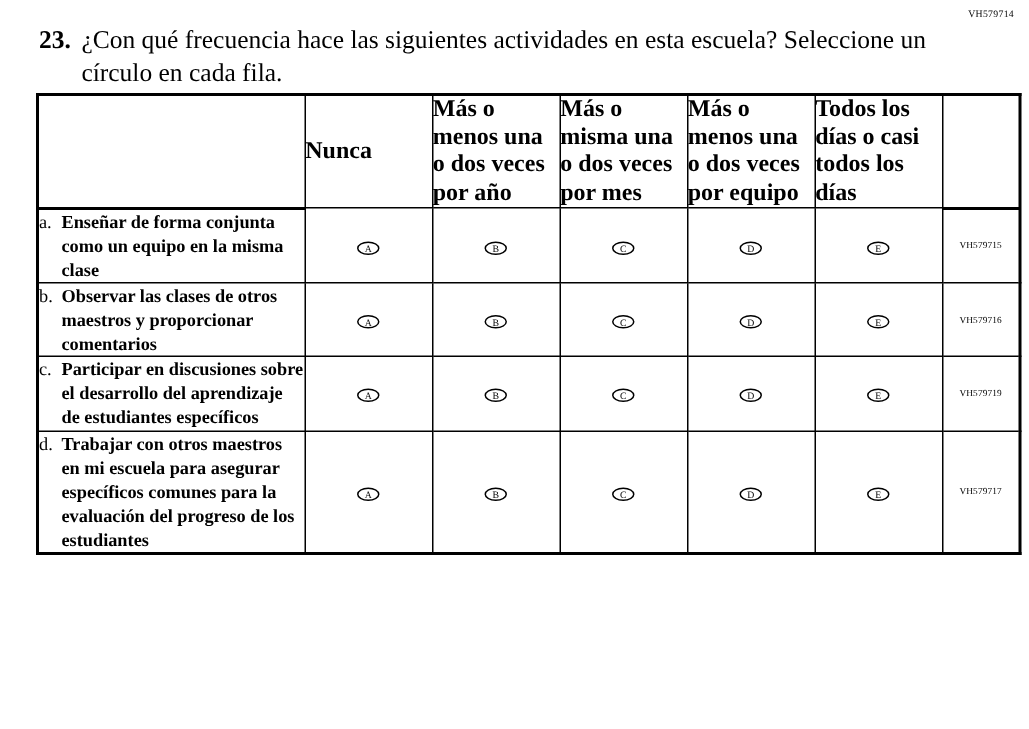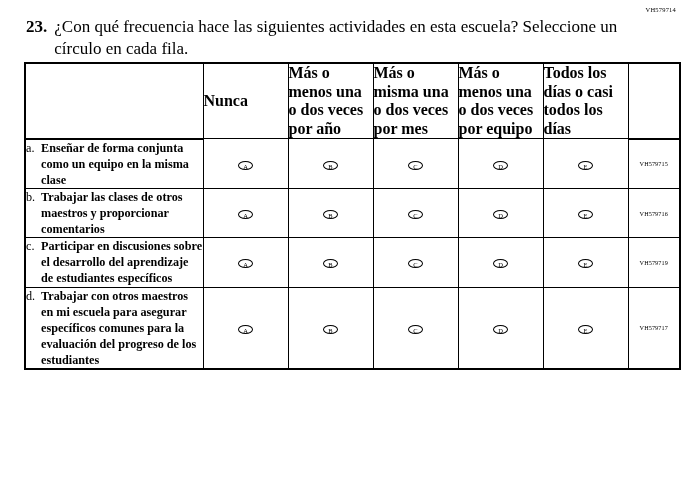--- a/index.html
+++ b/index.html
@@ -177,21 +177,21 @@
         <td class="bubble-cell"><span class="bubble">C</span></td>
         <td class="bubble-cell"><span class="bubble">D</span></td>
         <td class="bubble-cell"><span class="bubble">E</span></td>
         <td class="code-cell">VH579715</td>
       </tr>
 
       <tr>
         <td class="item-cell">
           <div class="item-inner">
             <span class="item-letter">b.</span>
-            <span class="item-text">Trabajar las clases de otros maestros y proporcionar comentarios</span>
+            <span class="item-text">Observar las clases de otros maestros y proporcionar comentarios</span>
           </div>
         </td>
         <td class="bubble-cell"><span class="bubble">A</span></td>
         <td class="bubble-cell"><span class="bubble">B</span></td>
         <td class="bubble-cell"><span class="bubble">C</span></td>
         <td class="bubble-cell"><span class="bubble">D</span></td>
         <td class="bubble-cell"><span class="bubble">E</span></td>
         <td class="code-cell">VH579716</td>
       </tr>
 

